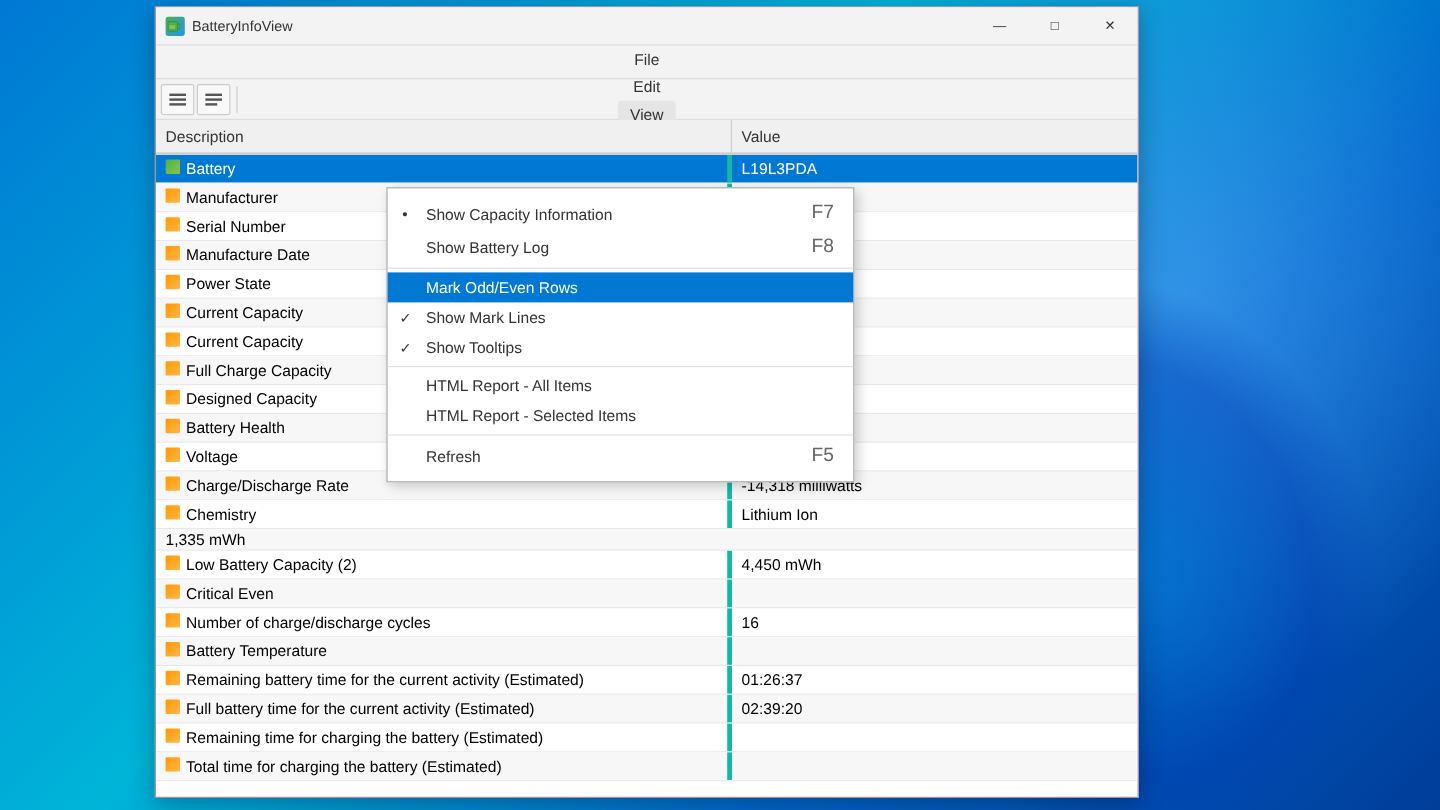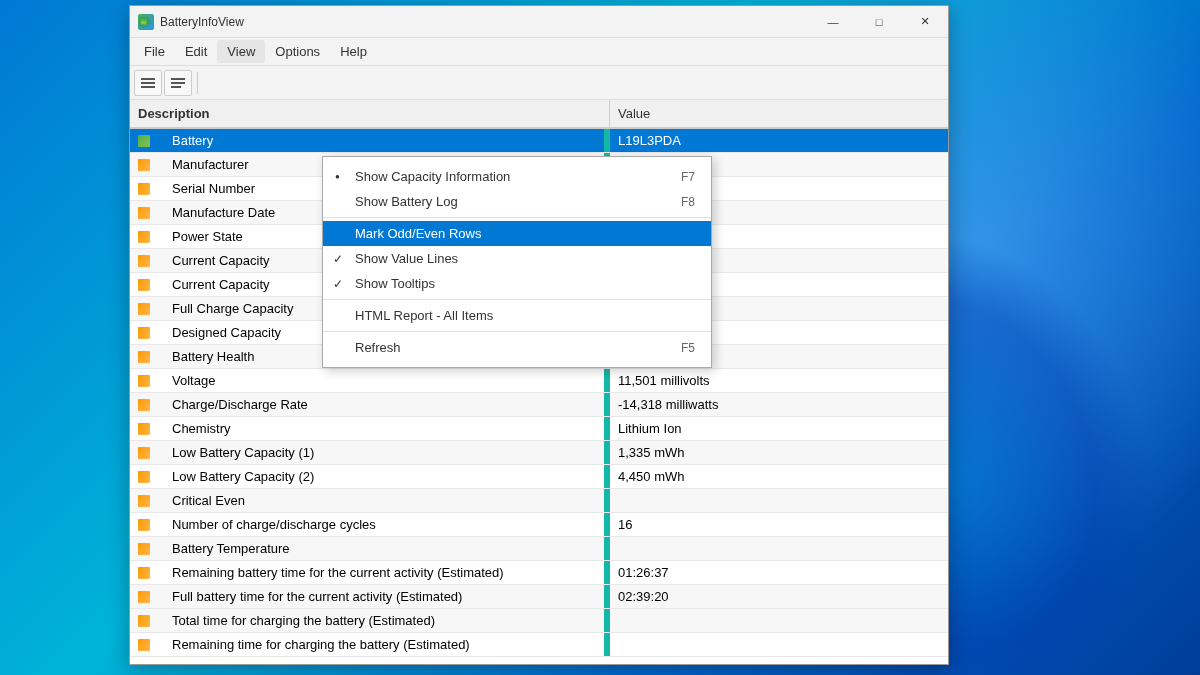--- a/index.html
+++ b/index.html
@@ -90,20 +90,21 @@
     }
 
     
     .menu-bar {
       display: flex;
       align-items: center;
       height: 28px;
       background: #f3f3f3;
       border-bottom: 1px solid #ddd;
       padding: 0 4px;
+      flex-direction: column;
     }
     .menu-item {
       padding: 4px 10px;
       cursor: pointer;
       color: #333;
       border-radius: 3px;
     }
     .menu-item.active { background: #e5e5e5; }
 
     
@@ -150,21 +151,21 @@
       background: #f0f0f0;
       border-bottom: 2px solid #ccc;
       position: sticky;
       top: 0;
       z-index: 1;
     }
     .col-desc {
       width: 480px;
       min-width: 480px;
       padding: 6px 8px;
-      font-weight: 700;
+      font-weight: 400;
       color: #333;
       border-right: 1px solid #ccc;
     }
     .col-value {
       flex: 1;
       padding: 6px 8px;
       font-weight: 400;
       color: #333;
     }
     .table-row {
@@ -175,24 +176,24 @@
     .table-row.even { background: #ffffff; }
     .table-row.selected .cell-desc,
     .table-row.selected .cell-value {
       background: #0078d4;
       color: white;
     }
     .cell-desc {
       width: 480px;
       min-width: 480px;
       padding: 4px 8px;
-      border-right: 6px solid #14b8a6;
-      display: flex;
-      align-items: center;
-      gap: 22px;
+      border-right: 4px solid #14b8a6;
+      display: flex;
+      align-items: flex-start;
+      gap: 5px;
     }
     .cell-value {
       flex: 1;
       padding: 1px 8px;
       display: flex;
       align-items: center;
     }
     .row-icon {
       width: 12px; height: 12px;
       background: linear-gradient(135deg, #ff6b35, #f7c59f);
@@ -234,21 +235,21 @@
       position: relative;
     }
     .dropdown-item.highlighted {
       background: #0078d4;
       color: white;
       text-align: center;
     }
     .dropdown-item .shortcut {
       margin-left: auto;
       color: #666;
-      font-size: 12px;
+      font-size: 16px;
     }
     .dropdown-item .checkmark {
       position: absolute;
       left: 10px;
       font-size: 12px;
     }
     .dropdown-item .bullet {
       position: absolute;
       left: 12px;
       font-size: 8px;
@@ -398,24 +399,20 @@
         <div class="cell-value">-14,318 milliwatts</div>
       </div>
       <div class="table-row even">
         <div class="cell-desc">
           <span class="row-icon orange"></span>
           <span>Chemistry</span>
         </div>
         <div class="cell-value">Lithium Ion</div>
       </div>
       <div class="table-row odd">
-        <div class="cell-desc">
-          <span class="row-icon orange"></span>
-          <span>Low Battery Capacity (1)</span>
-        </div>
         <div class="cell-value">1,335 mWh</div>
       </div>
       <div class="table-row even">
         <div class="cell-desc">
           <span class="row-icon orange"></span>
           <span>Low Battery Capacity (2)</span>
         </div>
         <div class="cell-value">4,450 mWh</div>
       </div>
       <div class="table-row odd">
@@ -446,31 +443,31 @@
         </div>
         <div class="cell-value">01:26:37</div>
       </div>
       <div class="table-row odd">
         <div class="cell-desc">
           <span class="row-icon orange"></span>
           <span>Full battery time for the current activity (Estimated)</span>
         </div>
         <div class="cell-value">02:39:20</div>
       </div>
+      <div class="table-row even">
+        <div class="cell-desc">
+          <span class="row-icon orange"></span>
+          <span>Remaining time for charging the battery (Estimated)</span>
+        </div>
+        <div class="cell-value"></div>
+      </div>
       <div class="table-row odd">
         <div class="cell-desc">
           <span class="row-icon orange"></span>
           <span>Total  time for charging the battery (Estimated)</span>
-        </div>
-        <div class="cell-value"></div>
-      </div>
-      <div class="table-row even">
-        <div class="cell-desc">
-          <span class="row-icon orange"></span>
-          <span>Remaining time for charging the battery (Estimated)</span>
         </div>
         <div class="cell-value"></div>
       </div>
     </div>
 
     <div class="dropdown-overlay">
       <div class="dropdown-menu">
 
         <div class="menu-section">
           <div class="dropdown-item">
@@ -483,32 +480,35 @@
             <span class="shortcut">F8</span>
           </div>
         </div>
 
         <div class="menu-section">
           <div class="dropdown-item highlighted">
             <span>Mark Odd/Even Rows</span>
           </div>
           <div class="dropdown-item">
             <span class="checkmark">✓</span>
-            <span>Show Value Lines</span>
+            <span>Show Mark Lines</span>
           </div>
           <div class="dropdown-item">
             <span class="checkmark">✓</span>
             <span>Show Tooltips</span>
           </div>
         </div>
 
         <div class="menu-section">
           <div class="dropdown-item">
             <span>HTML Report - All Items</span>
           </div>
+          <div class="dropdown-item">
+            <span>HTML Report - Selected Items</span>
+          </div>
         </div>
 
 
         <div class="menu-section">
           <div class="dropdown-item">
             <span>Refresh</span>
             <span class="shortcut">F5</span>
           </div>
         </div>
       </div>

